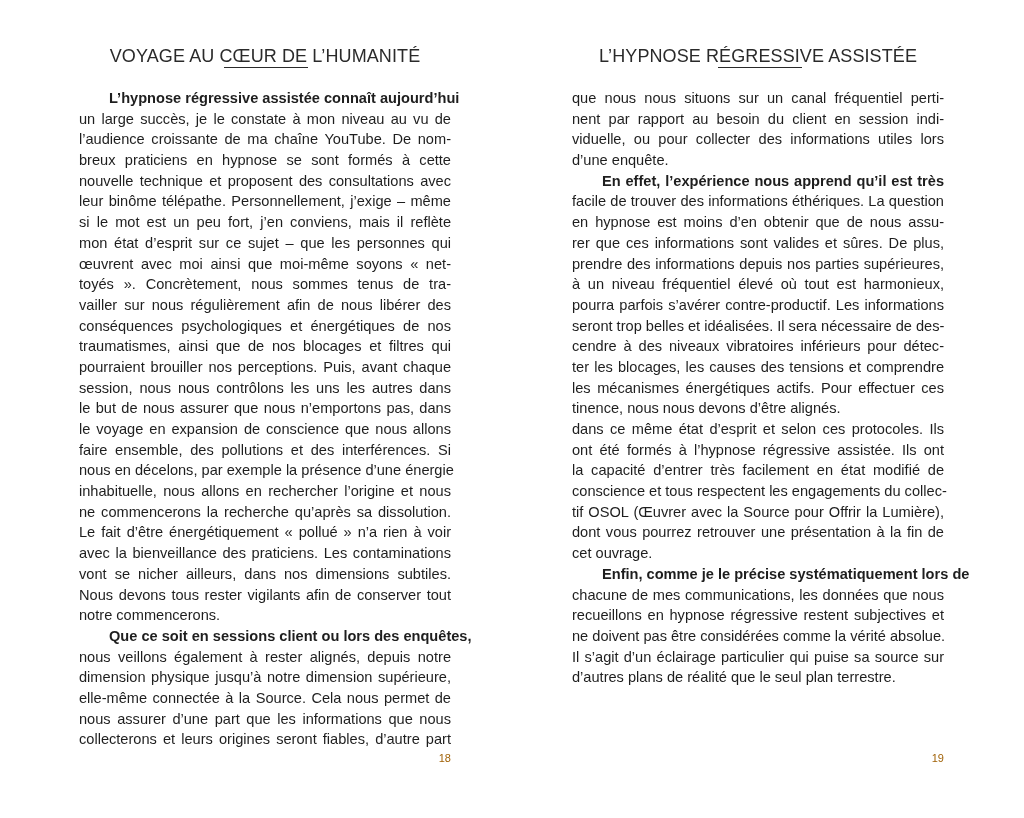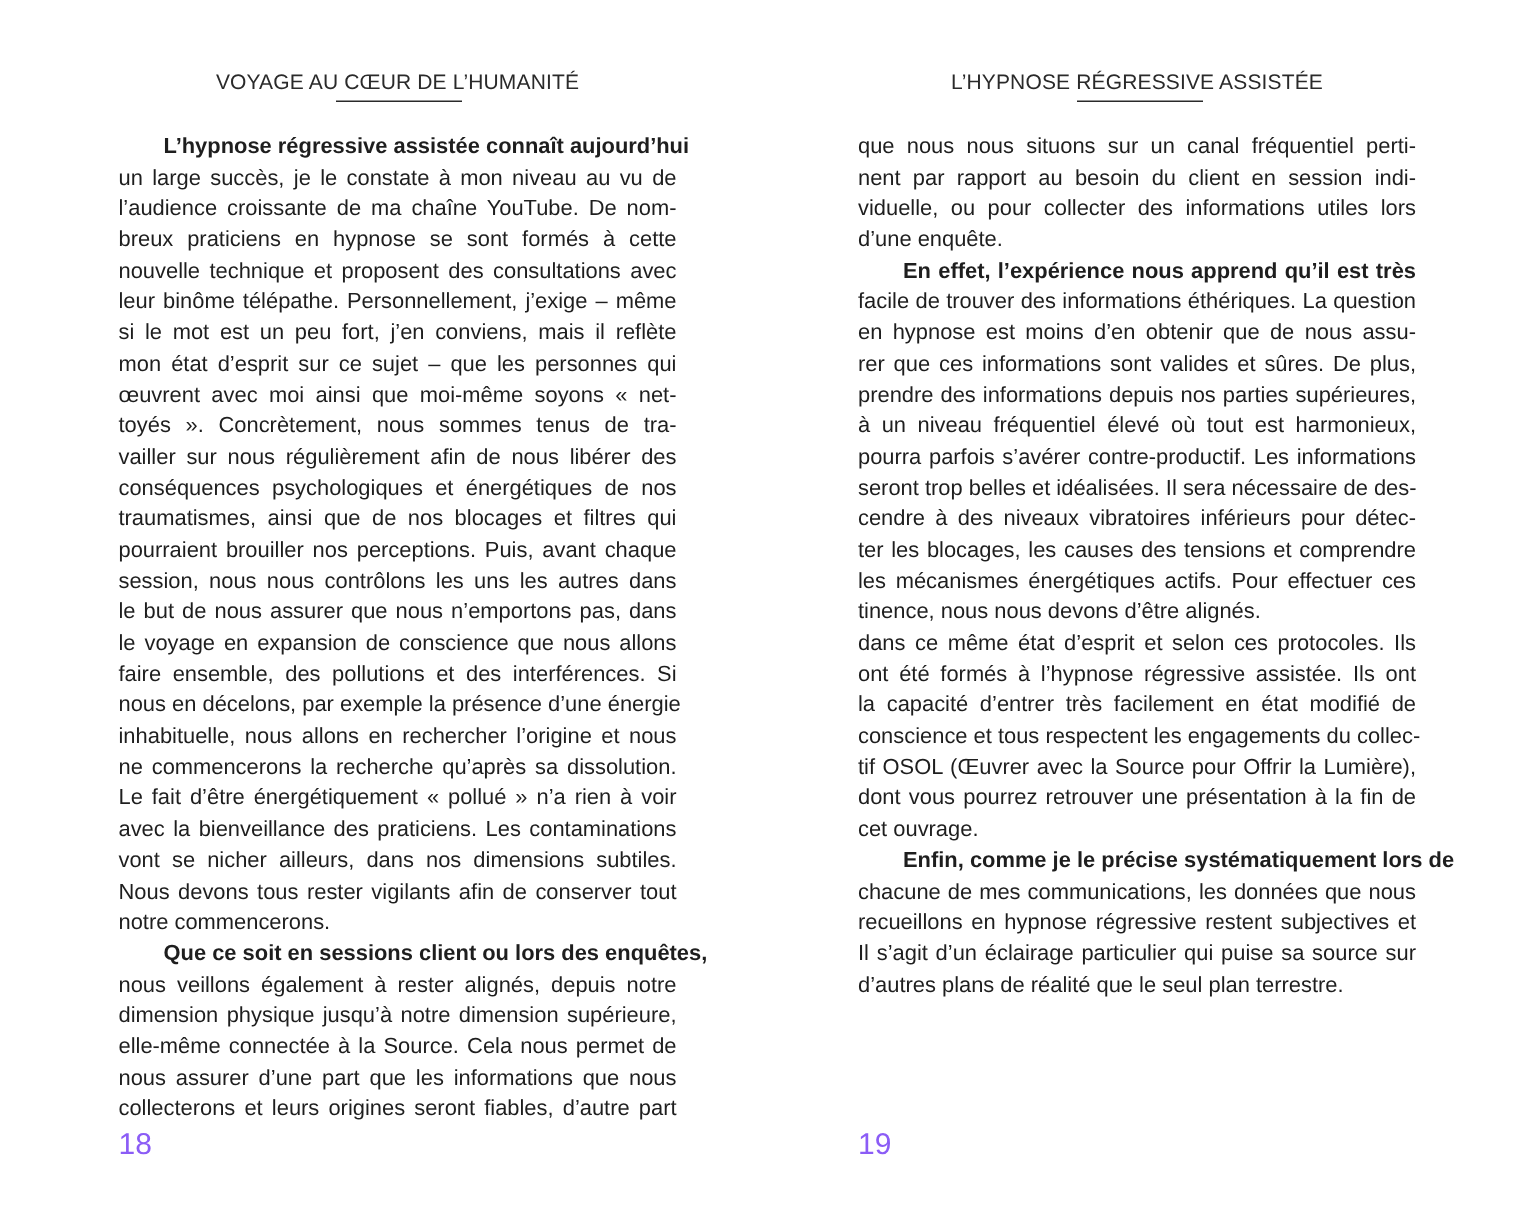--- a/index.html
+++ b/index.html
@@ -22,21 +22,21 @@
       height: 818px;
     }
     .page.left { left: 79px; }
     .page.right { left: 572px; }
     .running-head {
       position: absolute;
       top: 46px;
       left: 0;
       width: 100%;
       text-align: center;
-      font-size: 14px;
+      font-size: 18px;
       letter-spacing: 0.1px;
       color: #2a2a2a;
       font-family: "Liberation Sans", sans-serif;
     }
     .head-rule {
       position: absolute;
       top: 67px;
       width: 84px;
       height: 1px;
       background: #2a2a2a;
@@ -59,23 +59,23 @@
       white-space: nowrap;
       overflow: visible;
     }
     .line.indent { padding-left: 30px; font-weight: bold; }
     .line.last { text-align-last: left; }
     .page-number {
       position: absolute;
       top: 752px;
       left: 0;
       width: 100%;
-      text-align: left;
-      font-size: 20px;
-      color: #8b5cf6;
+      text-align: right;
+      font-size: 11px;
+      color: #a16207;
     }
   </style>
 </head>
 <body>
 
 <div class="page left">
   <div class="running-head">VOYAGE AU CŒUR DE L’HUMANITÉ</div>
   <div class="head-rule"></div>
   <div class="body-text">
       <span class="line indent">L’hypnose régressive assistée connaît aujourd’hui</span>
@@ -137,17 +137,18 @@
       <span class="line">dans ce même état d’esprit et selon ces protocoles. Ils</span>
       <span class="line">ont été formés à l’hypnose régressive assistée. Ils ont</span>
       <span class="line">la capacité d’entrer très facilement en état modifié de</span>
       <span class="line">conscience et tous respectent les engagements du collec-</span>
       <span class="line">tif OSOL (Œuvrer avec la Source pour Offrir la Lumière),</span>
       <span class="line">dont vous pourrez retrouver une présentation à la fin de</span>
       <span class="line last">cet ouvrage.</span>
       <span class="line indent">Enfin, comme je le précise systématiquement lors de</span>
       <span class="line">chacune de mes communications, les données que nous</span>
       <span class="line">recueillons en hypnose régressive restent subjectives et</span>
+      <span class="line">ne doivent pas être considérées comme la vérité absolue.</span>
       <span class="line">Il s’agit d’un éclairage particulier qui puise sa source sur</span>
       <span class="line last">d’autres plans de réalité que le seul plan terrestre.</span>
     </div>
   <div class="page-number">19</div>
 </div>
 
 </body></html>

